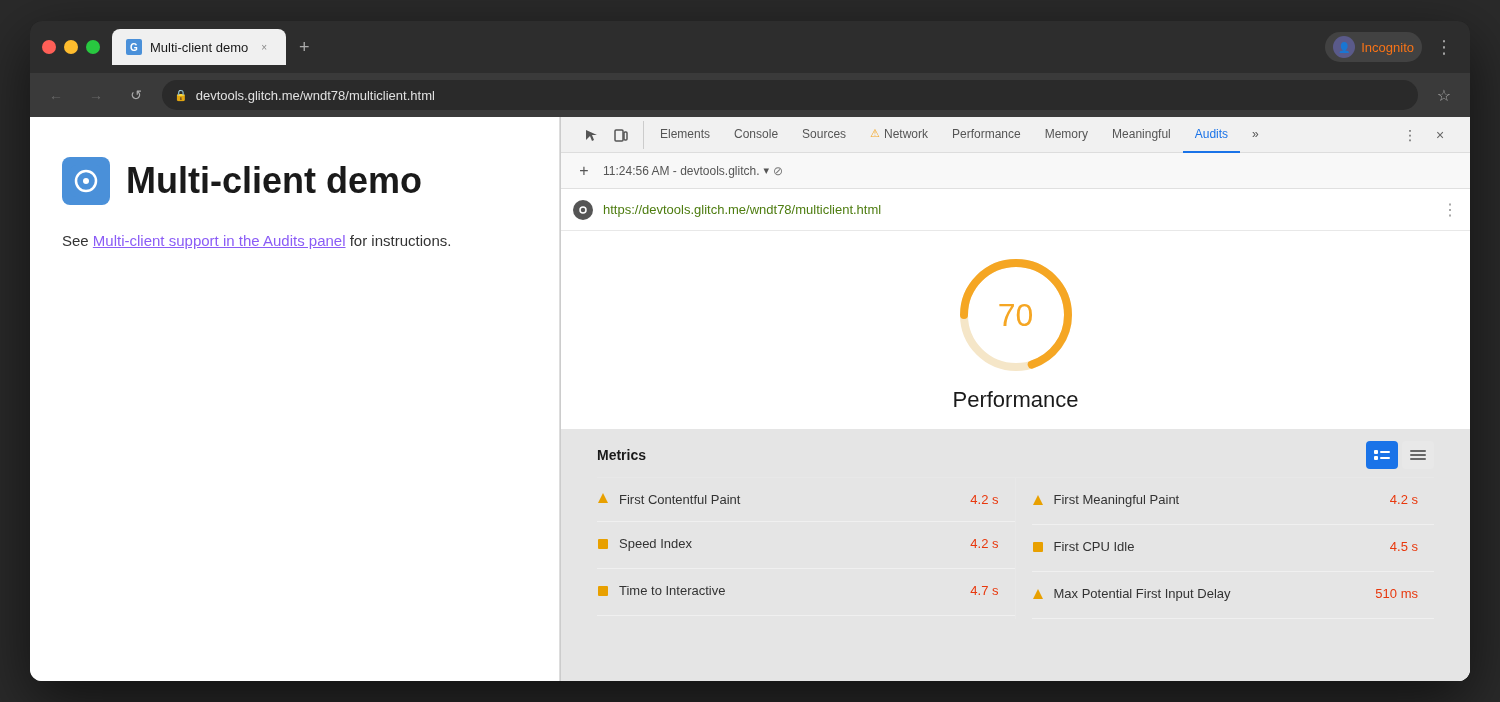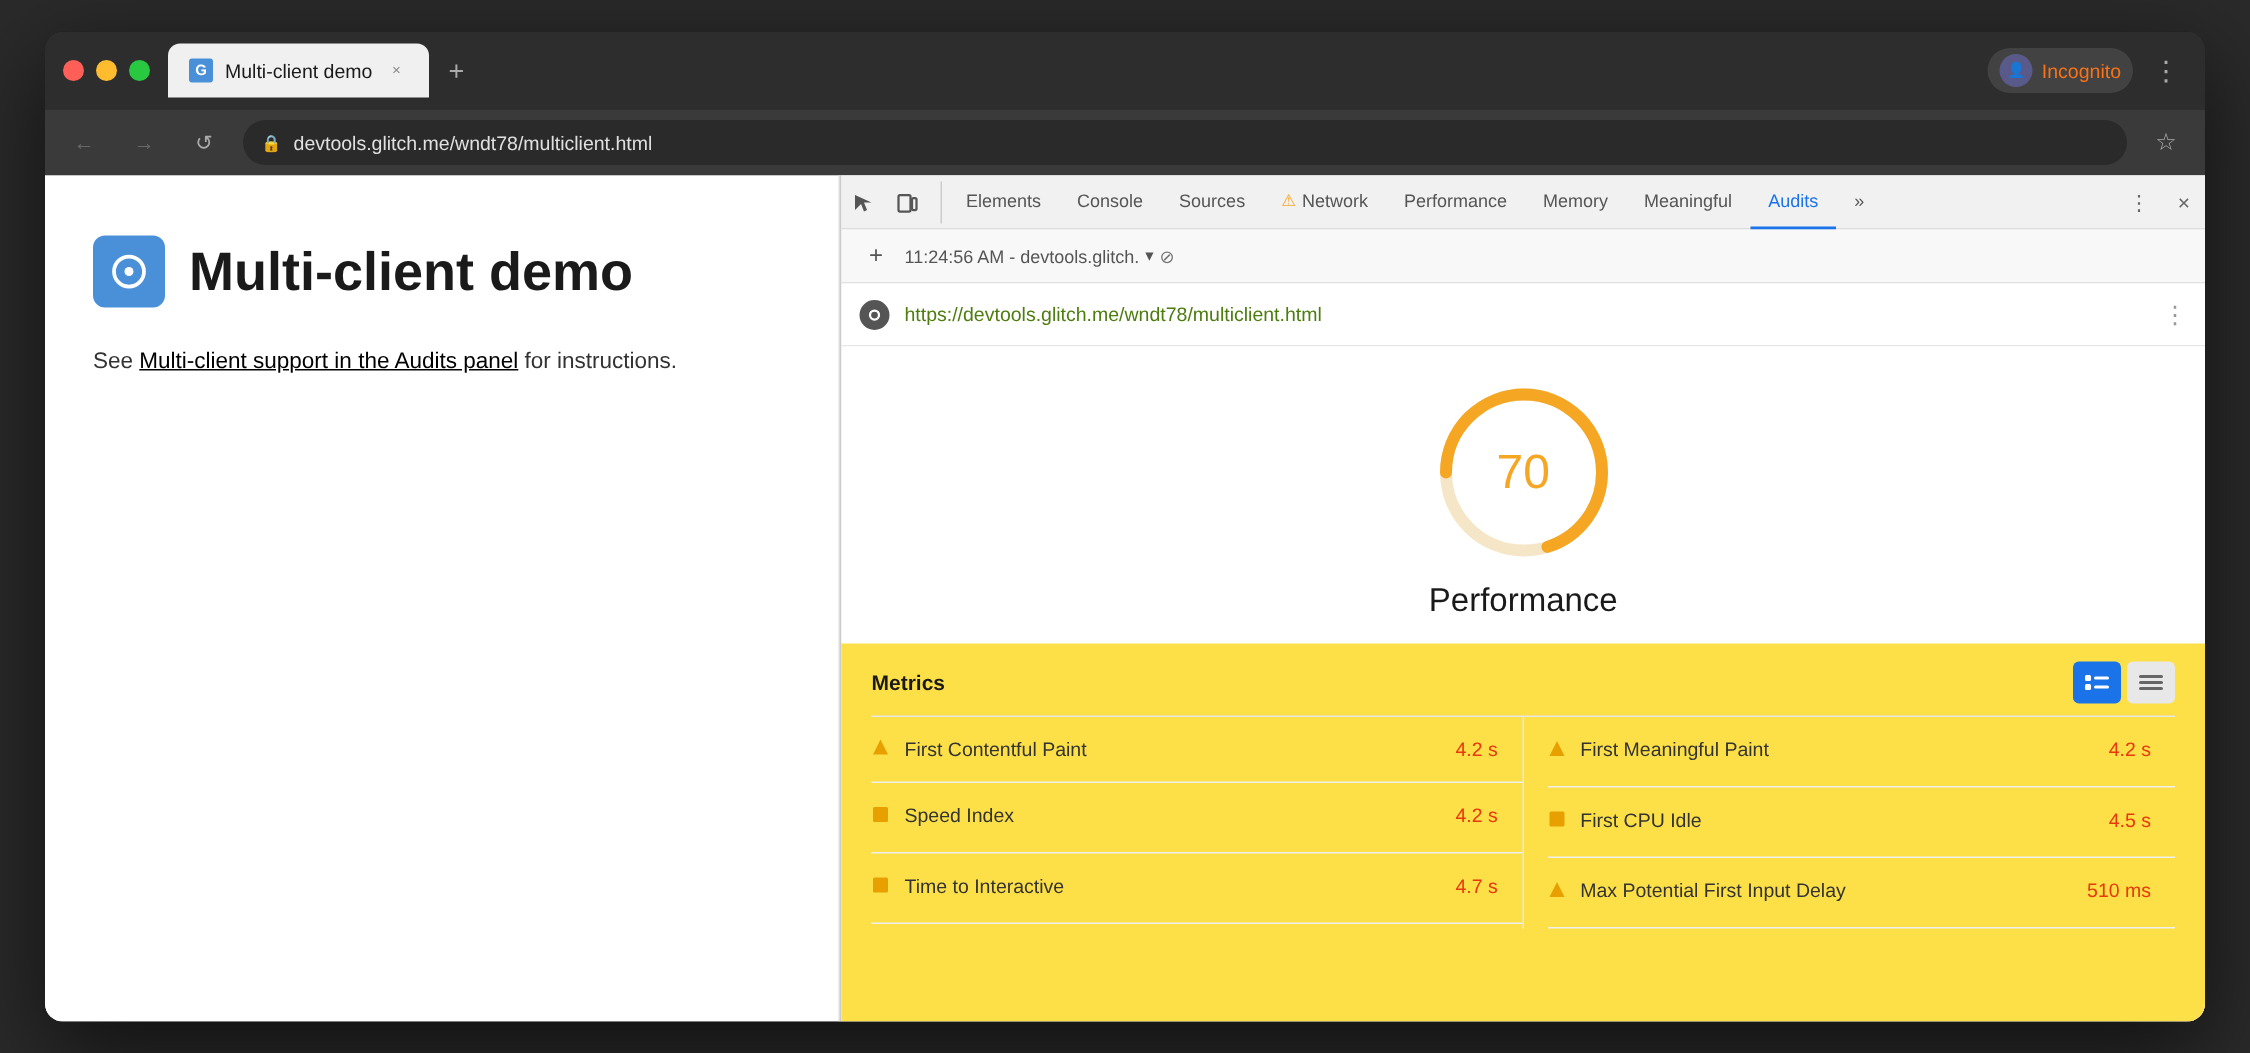--- a/index.html
+++ b/index.html
@@ -199,40 +199,40 @@
       font-size: 36px;
       font-weight: 700;
       color: #1a1a1a;
     }
     .page-description {
       font-size: 15px;
       color: #333;
       line-height: 1.6;
     }
     .page-link {
-      color: #000000;
+      color: #8b5cf6;
       text-decoration: underline;
       cursor: pointer;
     }
     
     .devtools-panel {
       flex: 1;
       background: white;
       display: flex;
       flex-direction: column;
       border-left: 1px solid #ccc;
     }
     
     .devtools-toolbar {
       background: #f1f1f1;
       border-bottom: 1px solid #ddd;
       display: flex;
       align-items: center;
       height: 36px;
-      padding: 0 0;
+      padding: 0 16px;
     }
     .devtools-icons {
       display: flex;
       align-items: center;
       gap: 2px;
       padding-right: 8px;
       border-right: 1px solid #ccc;
       margin-right: 4px;
     }
     .devtools-icon-btn {
@@ -379,22 +379,22 @@
       color: #f5a623;
     }
     .score-label {
       font-size: 22px;
       font-weight: 400;
       color: #1a1a1a;
       margin-bottom: 0;
     }
     
     .metrics-section {
-      background: #fde047;
-      padding: 0 20px;
+      background: #e5e5e5;
+      padding: 0 36px;
       flex: 1;
     }
     .metrics-header {
       display: flex;
       align-items: center;
       justify-content: space-between;
       padding: 12px 0 8px;
       border-bottom: 1px solid #e8e8e8;
     }
     .metrics-title {

